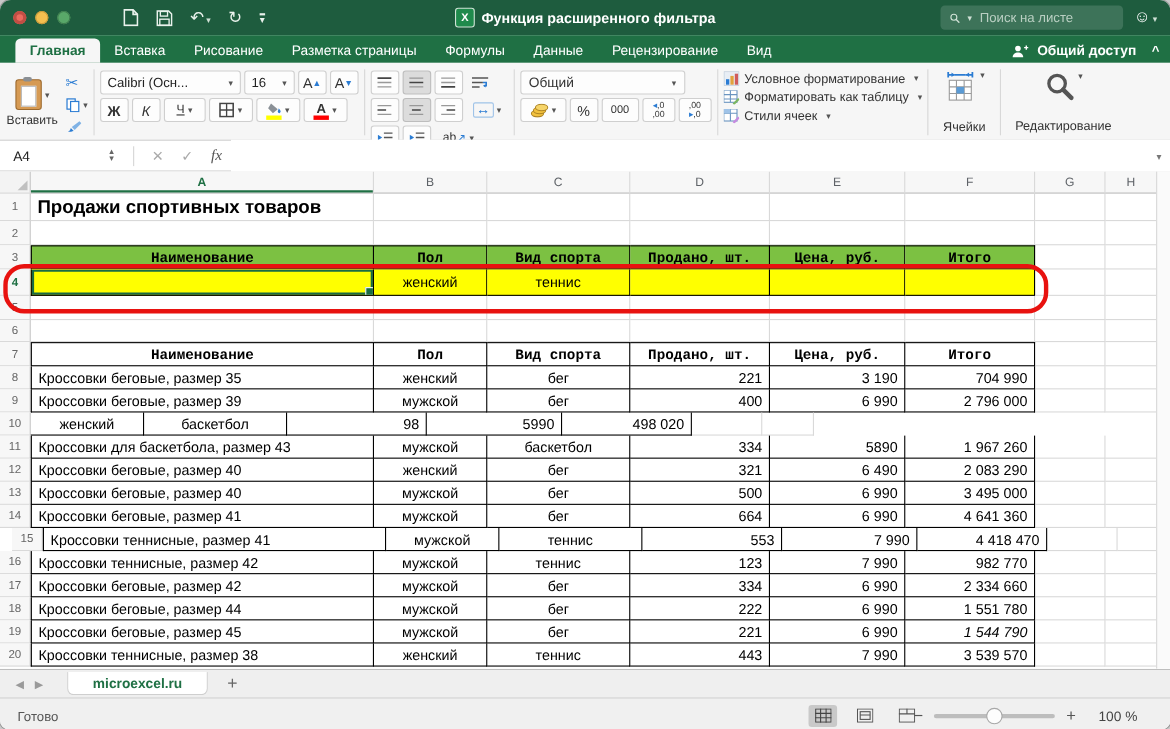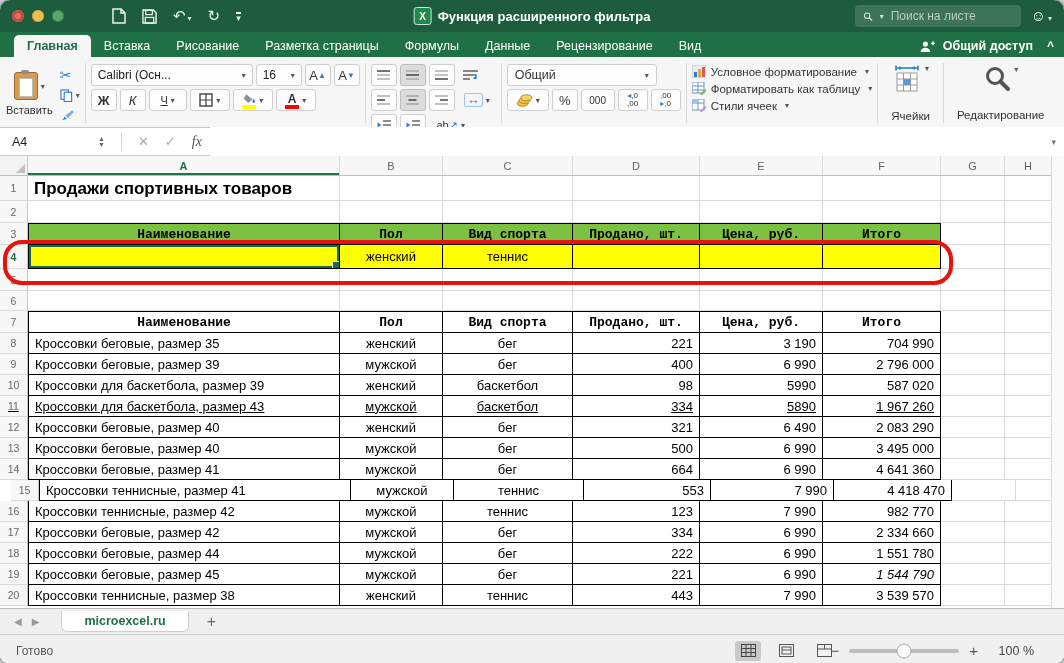--- a/index.html
+++ b/index.html
@@ -37,21 +37,21 @@
   .rrow{display:flex;align-items:center;gap:3px;margin-top:3px;}
   .btn{background:#fdfdfd;border:1px solid #cfcfcf;border-radius:3px;display:flex;align-items:center;justify-content:center;height:22px;box-sizing:border-box;cursor:pointer;}
   .flat{border:none;background:transparent;}
   .dd{font-size:8px;color:#555;margin-left:3px;}
   .pastewrap{display:flex;flex-direction:column;align-items:center;margin-right:4px;cursor:pointer;}
   .clip{width:22px;height:26px;background:#d69a53;border:1px solid #9c6a2f;border-radius:3px;position:relative;}
   .clip:after{content:"";position:absolute;left:4px;top:5px;width:12px;height:17px;background:#fff;border:1px solid #bbb;}
   .clip:before{content:"";position:absolute;left:6px;top:-3px;width:8px;height:4px;background:#8a8f94;border-radius:2px;}
   .minicol{display:flex;flex-direction:column;justify-content:space-between;height:58px;padding-top:2px;}
   .mini{display:flex;align-items:center;height:17px;cursor:pointer;}
-  .fontbox{width:162px;justify-content:space-between;padding:0 6px;font-size:12px;color:#222;}
+  .fontbox{width:128px;justify-content:space-between;padding:0 6px;font-size:12px;color:#222;}
   .sizebox{width:46px;justify-content:space-between;padding:0 6px;font-size:12px;color:#222;}
   .fbtn{width:26px;font-size:13px;color:#333;}
   .fmt{font-weight:bold;}
   .ital{font-style:italic;}
   .und{text-decoration:underline;}
   .colorbar{display:flex;flex-direction:column;align-items:center;line-height:10px;padding-top:2px;}
   .bar{width:14px;height:4px;margin-top:1px;}
   .aicon svg{display:block;}
   .sel{background:#dcdcdc;border-color:#bdbdbd;}
   .numfmt{width:150px;justify-content:space-between;padding:0 7px;font-size:12.5px;}
@@ -573,30 +573,29 @@
           <div class="cell tcell ctr" style="width: 103px;">мужской</div>
           <div class="cell tcell ctr" style="width: 130px;">бег</div>
           <div class="cell tcell rt" style="width: 127px;">400</div>
           <div class="cell tcell rt" style="width: 123px;">6 990</div>
           <div class="cell tcell rt" style="width: 118px;">2 796 000</div>
           <div class="cell " style="width: 64px;"></div>
           <div class="cell " style="width: 47px;"></div>
         </div>
         <div class="grow" style="height: 21px;">
           <div class="gut">10</div>
-          <div class="cell tcell lf tfirst" style="width: 312px;">Кроссовки для баскетбола, размер 39</div>
           <div class="cell tcell ctr" style="width: 103px;">женский</div>
           <div class="cell tcell ctr" style="width: 130px;">баскетбол</div>
           <div class="cell tcell rt" style="width: 127px;">98</div>
           <div class="cell tcell rt" style="width: 123px;">5990</div>
-          <div class="cell tcell rt" style="width: 118px;">587 020</div>
-          <div class="cell " style="width: 64px;"></div>
-          <div class="cell " style="width: 47px;"></div>
-        </div>
-        <div class="grow" style="height: 21px; text-decoration: underline;">
+          <div class="cell tcell rt" style="width: 118px;">498 020</div>
+          <div class="cell " style="width: 64px;"></div>
+          <div class="cell " style="width: 47px;"></div>
+        </div>
+        <div class="grow" style="height: 21px;">
           <div class="gut">11</div>
           <div class="cell tcell lf tfirst" style="width: 312px;">Кроссовки для баскетбола, размер 43</div>
           <div class="cell tcell ctr" style="width: 103px;">мужской</div>
           <div class="cell tcell ctr" style="width: 130px;">баскетбол</div>
           <div class="cell tcell rt" style="width: 127px;">334</div>
           <div class="cell tcell rt" style="width: 123px;">5890</div>
           <div class="cell tcell rt" style="width: 118px;">1 967 260</div>
           <div class="cell " style="width: 64px;"></div>
           <div class="cell " style="width: 47px;"></div>
         </div>

